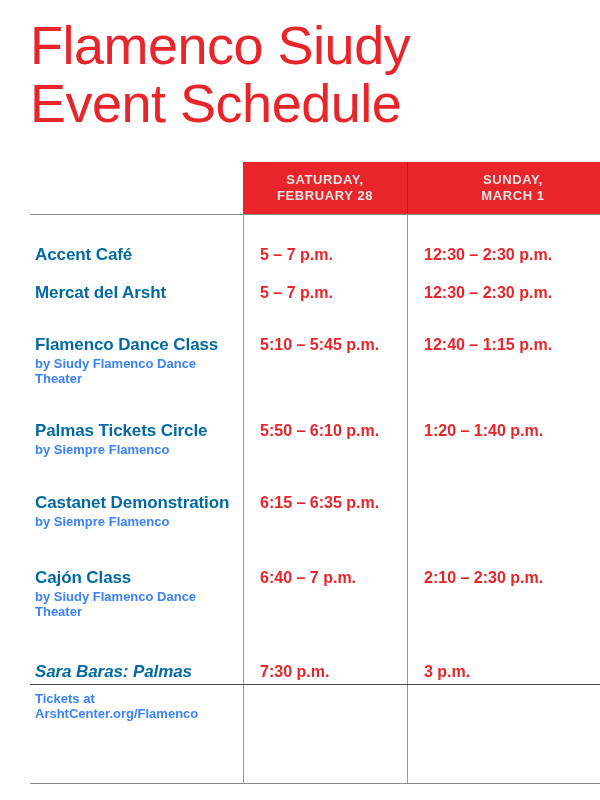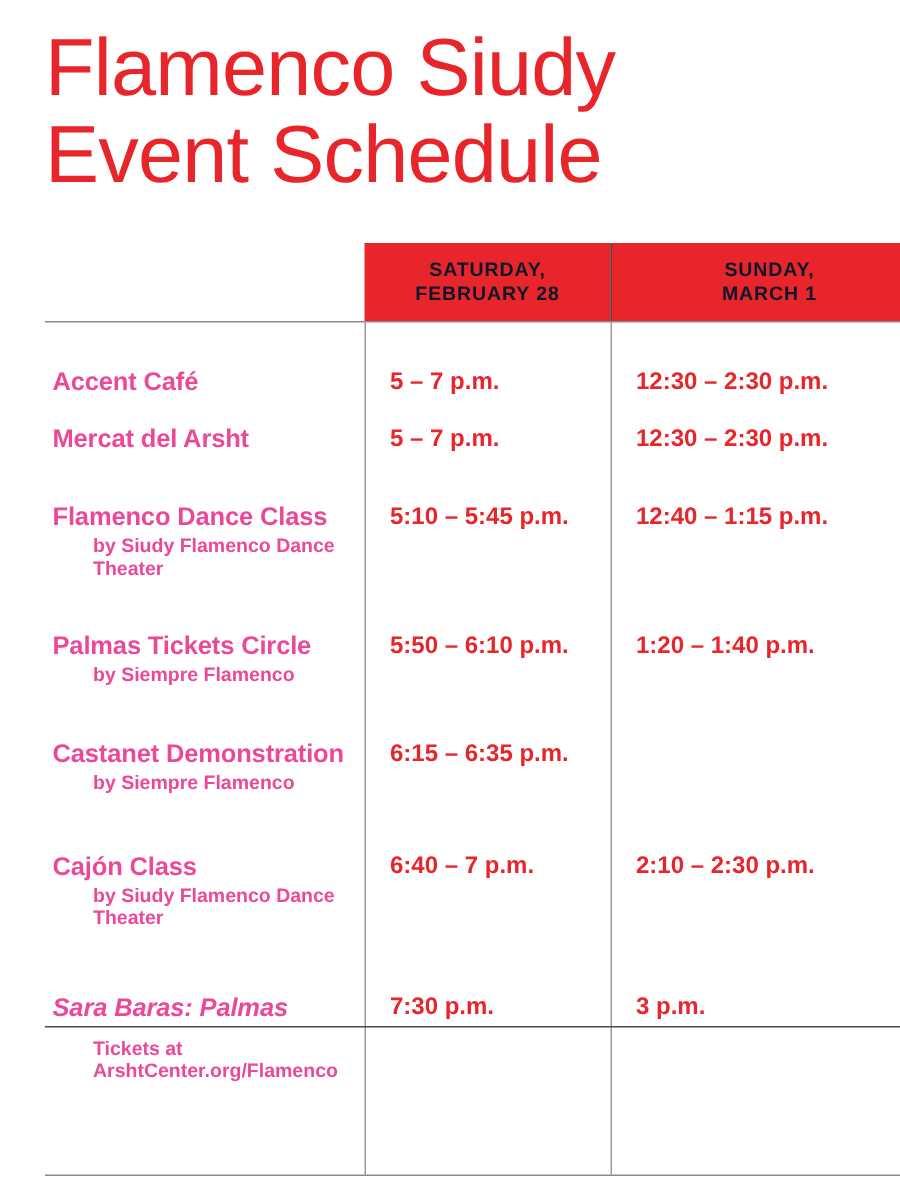--- a/index.html
+++ b/index.html
@@ -57,21 +57,21 @@
     background: #E8252A;
     box-sizing: border-box;
     display: flex;
     flex-direction: column;
     align-items: center;
     justify-content: center;
   }
   .hdr-sat { left: 213px; width: 164px; }
   .hdr-sun { left: 377px; width: 212px; }
   .hdr-line {
-    color: #0f172a;
+    color: #e5e5e5;
     font-weight: bold;
     font-size: 13px;
     line-height: 16px;
     letter-spacing: 0.6px;
     text-align: center;
     white-space: nowrap;
   }
 
   
   .hdr-divider {
@@ -144,37 +144,36 @@
     padding-left: 17px;
     box-sizing: border-box;
   }
   .cell-sun {
     width: 193px;
     padding-left: 17px;
     box-sizing: border-box;
   }
 
   .ev-title {
-    color: #ec4899;
+    color: #0369a1;
     font-weight: bold;
     font-size: 17px;
     line-height: 21px;
     letter-spacing: -0.1px;
   }
   .ev-title.italic {
     font-style: italic;
     font-weight: bold;
   }
   .ev-sub {
-    color: #ec4899;
+    color: #3b82f6;
     font-weight: bold;
     font-size: 13px;
     line-height: 15px;
     margin-top: 1px;
-    margin-left: 27px;
   }
   .ev-sub.spaced {
     margin-top: 9px;
   }
   .time {
     color: #E8252A;
     font-weight: bold;
     font-size: 16px;
     line-height: 21px;
     white-space: nowrap;

